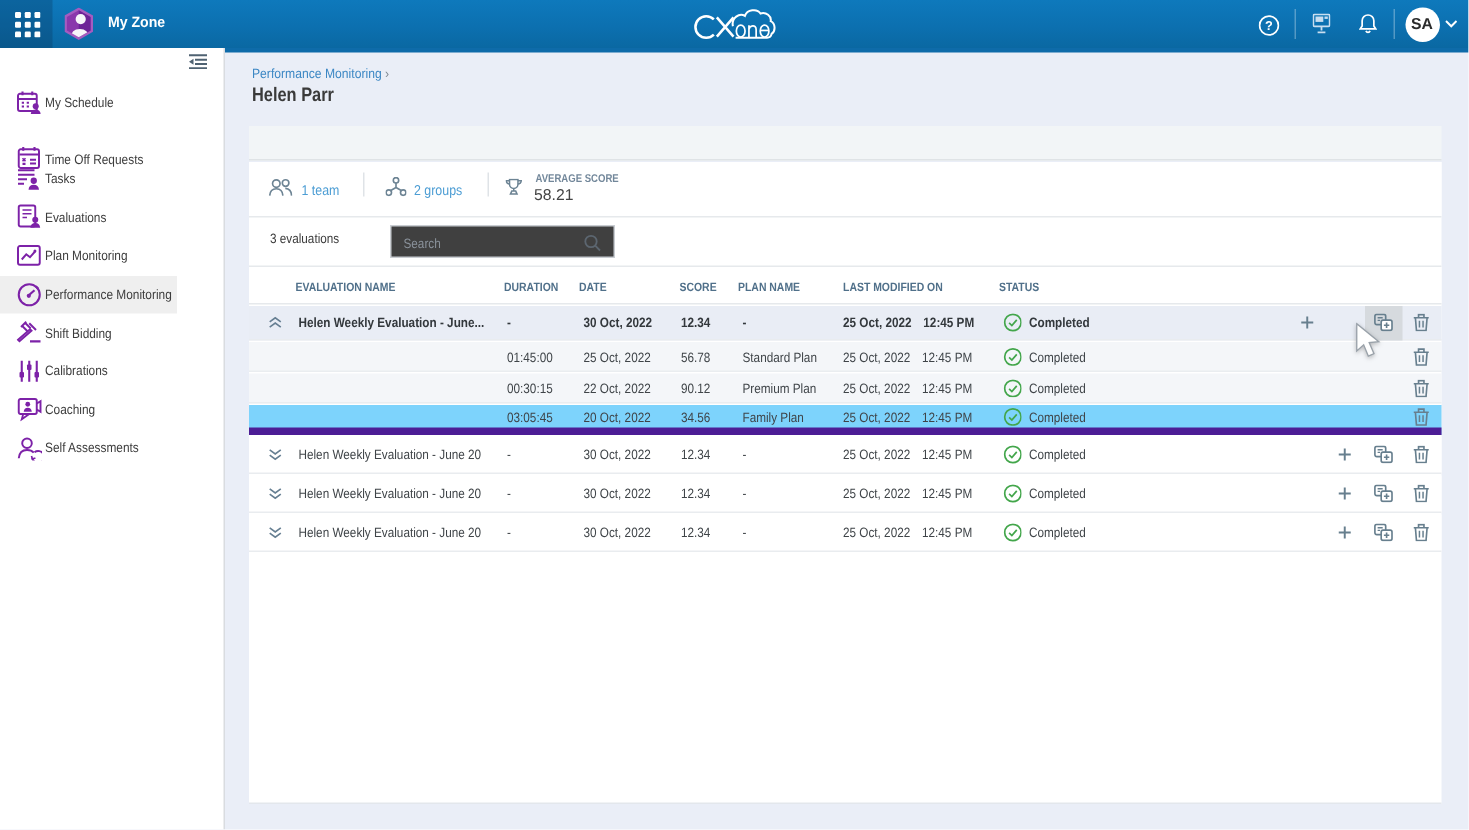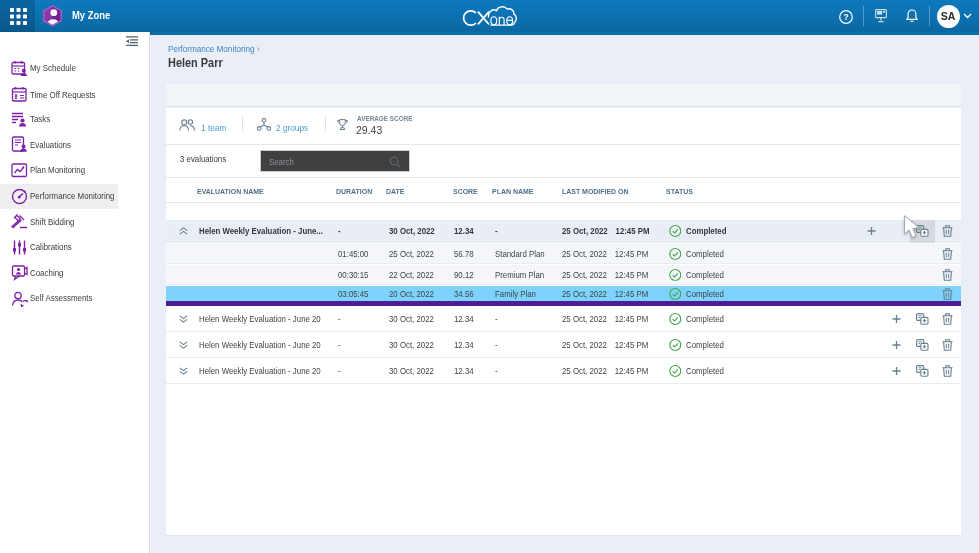--- a/index.html
+++ b/index.html
@@ -43,21 +43,21 @@
 
 
 #evalcount { position:absolute; left:180px; top:153.5px; font-size:9px; color:#3b3b3b; transform:scaleX(0.87); transform-origin:0 0; }
 #searchbox { position:absolute; left:260px; top:150px; width:150px; height:22px; background:#404040; border:1px solid #c9cdd2; border-radius:0; }
 #searchbox span { position:absolute; left:8px; top:6px; font-size:9px; color:#8a929b; transform:scaleX(0.87); transform-origin:0 0; }
 #searchbox svg { position:absolute; right:8px; top:5px; }
 
 
 #thead { position:absolute; left:166px; top:177px; width:795px; height:26px; border-top:1px solid #e6e9ec; border-bottom:1px solid #e6e9ec; background:#fff; }
 .th { position:absolute; top:8.5px; font-size:8px; font-weight:bold; color:#50708a; transform:scaleX(0.87); transform-origin:0 0; white-space:nowrap; }
-.row { position:absolute; left:166px; width:795px;margin-top:16px; }
+.row { position:absolute; left:166px; width:795px; }
 .cell { position:absolute; font-size:9px; color:#3f4448; top:50%; transform:translateY(-50%) scaleX(0.87); transform-origin:0 50%; white-space:nowrap; }
 .bold .cell { font-weight:bold; color:#33383c; }
 .status-ic { position:absolute; left:502.5px; top:50%; transform:translateY(-50%); }
 .chev { position:absolute; left:12px; top:50%; transform:translateY(-50%); }
 .act { position:absolute; top:50%; transform:translateY(-50%); }
 
 
 .c-name { left:32.5px; }
 .c-dur  { left:172px; }
 .c-date { left:222.5px; }
@@ -149,21 +149,21 @@
       <svg width="17" height="17" viewBox="0 0 17 17" fill="none" stroke="#7d22a8" stroke-width="1.3">
         <rect x="1" y="2.5" width="12.5" height="11.5" rx="1.3"></rect>
         <path d="M1.5 6 L13 6" stroke-width="1.2"></path>
         <path d="M4 1 L4 3.5 M10.5 1 L10.5 3.5" stroke-width="1.4"></path>
         <path d="M3.5 8.5 l1.5 0 M6.8 8.5 l1.5 0 M3.5 11 l1.5 0 M6.8 11 l1.5 0" stroke-width="1.2"></path>
         <circle cx="12.8" cy="10.8" r="2" fill="#7d22a8" stroke="none"></circle>
         <path d="M9.5 16 q0.3 -3 3.3 -3 q3 0 3.3 3 z" fill="#7d22a8" stroke="none"></path>
       </svg>
       <span>My Schedule</span>
     </div>
-    <div class="menu-item" style="top:82px">
+    <div class="menu-item" style="top:93px">
       <svg width="17" height="17" viewBox="0 0 17 17" fill="none" stroke="#7d22a8" stroke-width="1.3">
         <rect x="1.5" y="2.5" width="13.5" height="12.5" rx="1.3"></rect>
         <path d="M2 6 L15 6" stroke-width="1.2"></path>
         <path d="M4.5 1 L4.5 3.5 M12 1 L12 3.5" stroke-width="1.4"></path>
         <path d="M4 8.5 l2 2 M6 8.5 l-2 2" stroke-width="1.1"></path>
         <path d="M9 9.5 l4 0 M9 12 l4 0" stroke-width="1.2"></path>
         <path d="M4 11.5 l2 0 l0 1.5 l-2 0 z" fill="#7d22a8" stroke="none"></path>
       </svg>
       <span>Time Off Requests</span>
     </div>
@@ -263,21 +263,21 @@
     <path d="M7 4 L7 7 M7 7 L3.2 9.2 M7 7 L10.8 9.2"></path>
   </svg>
   <span class="sumlink" style="left:110px;">2 groups</span>
   <div class="sumdiv" style="left:158.5px;"></div>
   <svg class="abs" style="left:171px;top:10.5px" width="11" height="11" viewBox="0 0 11 11" fill="none" stroke="#6d8494" stroke-width="1">
     <path d="M2.7 0.6 l5.6 0 l0 3.2 a2.8 2.8 0 0 1 -5.6 0 z"></path>
     <path d="M2.7 1.5 l-2.2 0 a2.2 2.2 0 0 0 2.3 2.2 M8.3 1.5 l2.2 0 a2.2 2.2 0 0 1 -2.3 2.2"></path>
     <path d="M5.5 6.8 l0 1.6 M3 10.4 l5 0 M4.2 8.4 l2.6 0 l0.9 2 l-4.4 0 z"></path>
   </svg>
   <div id="avglabel">AVERAGE SCORE</div>
-  <div id="avgval">29.43</div>
+  <div id="avgval">58.21</div>
 </div>
 
 <div id="evalcount">3 evaluations</div>
 <div id="searchbox">
   <span>Search</span>
   <svg width="12" height="12" viewBox="0 0 12 12">
       <circle cx="5" cy="5" r="3.8" fill="none" stroke="#5c6670" stroke-width="1.2"></circle>
       <path d="M7.8 7.8 L11 11" stroke="#5c6670" stroke-width="1.2"></path>
     </svg>
 </div>

